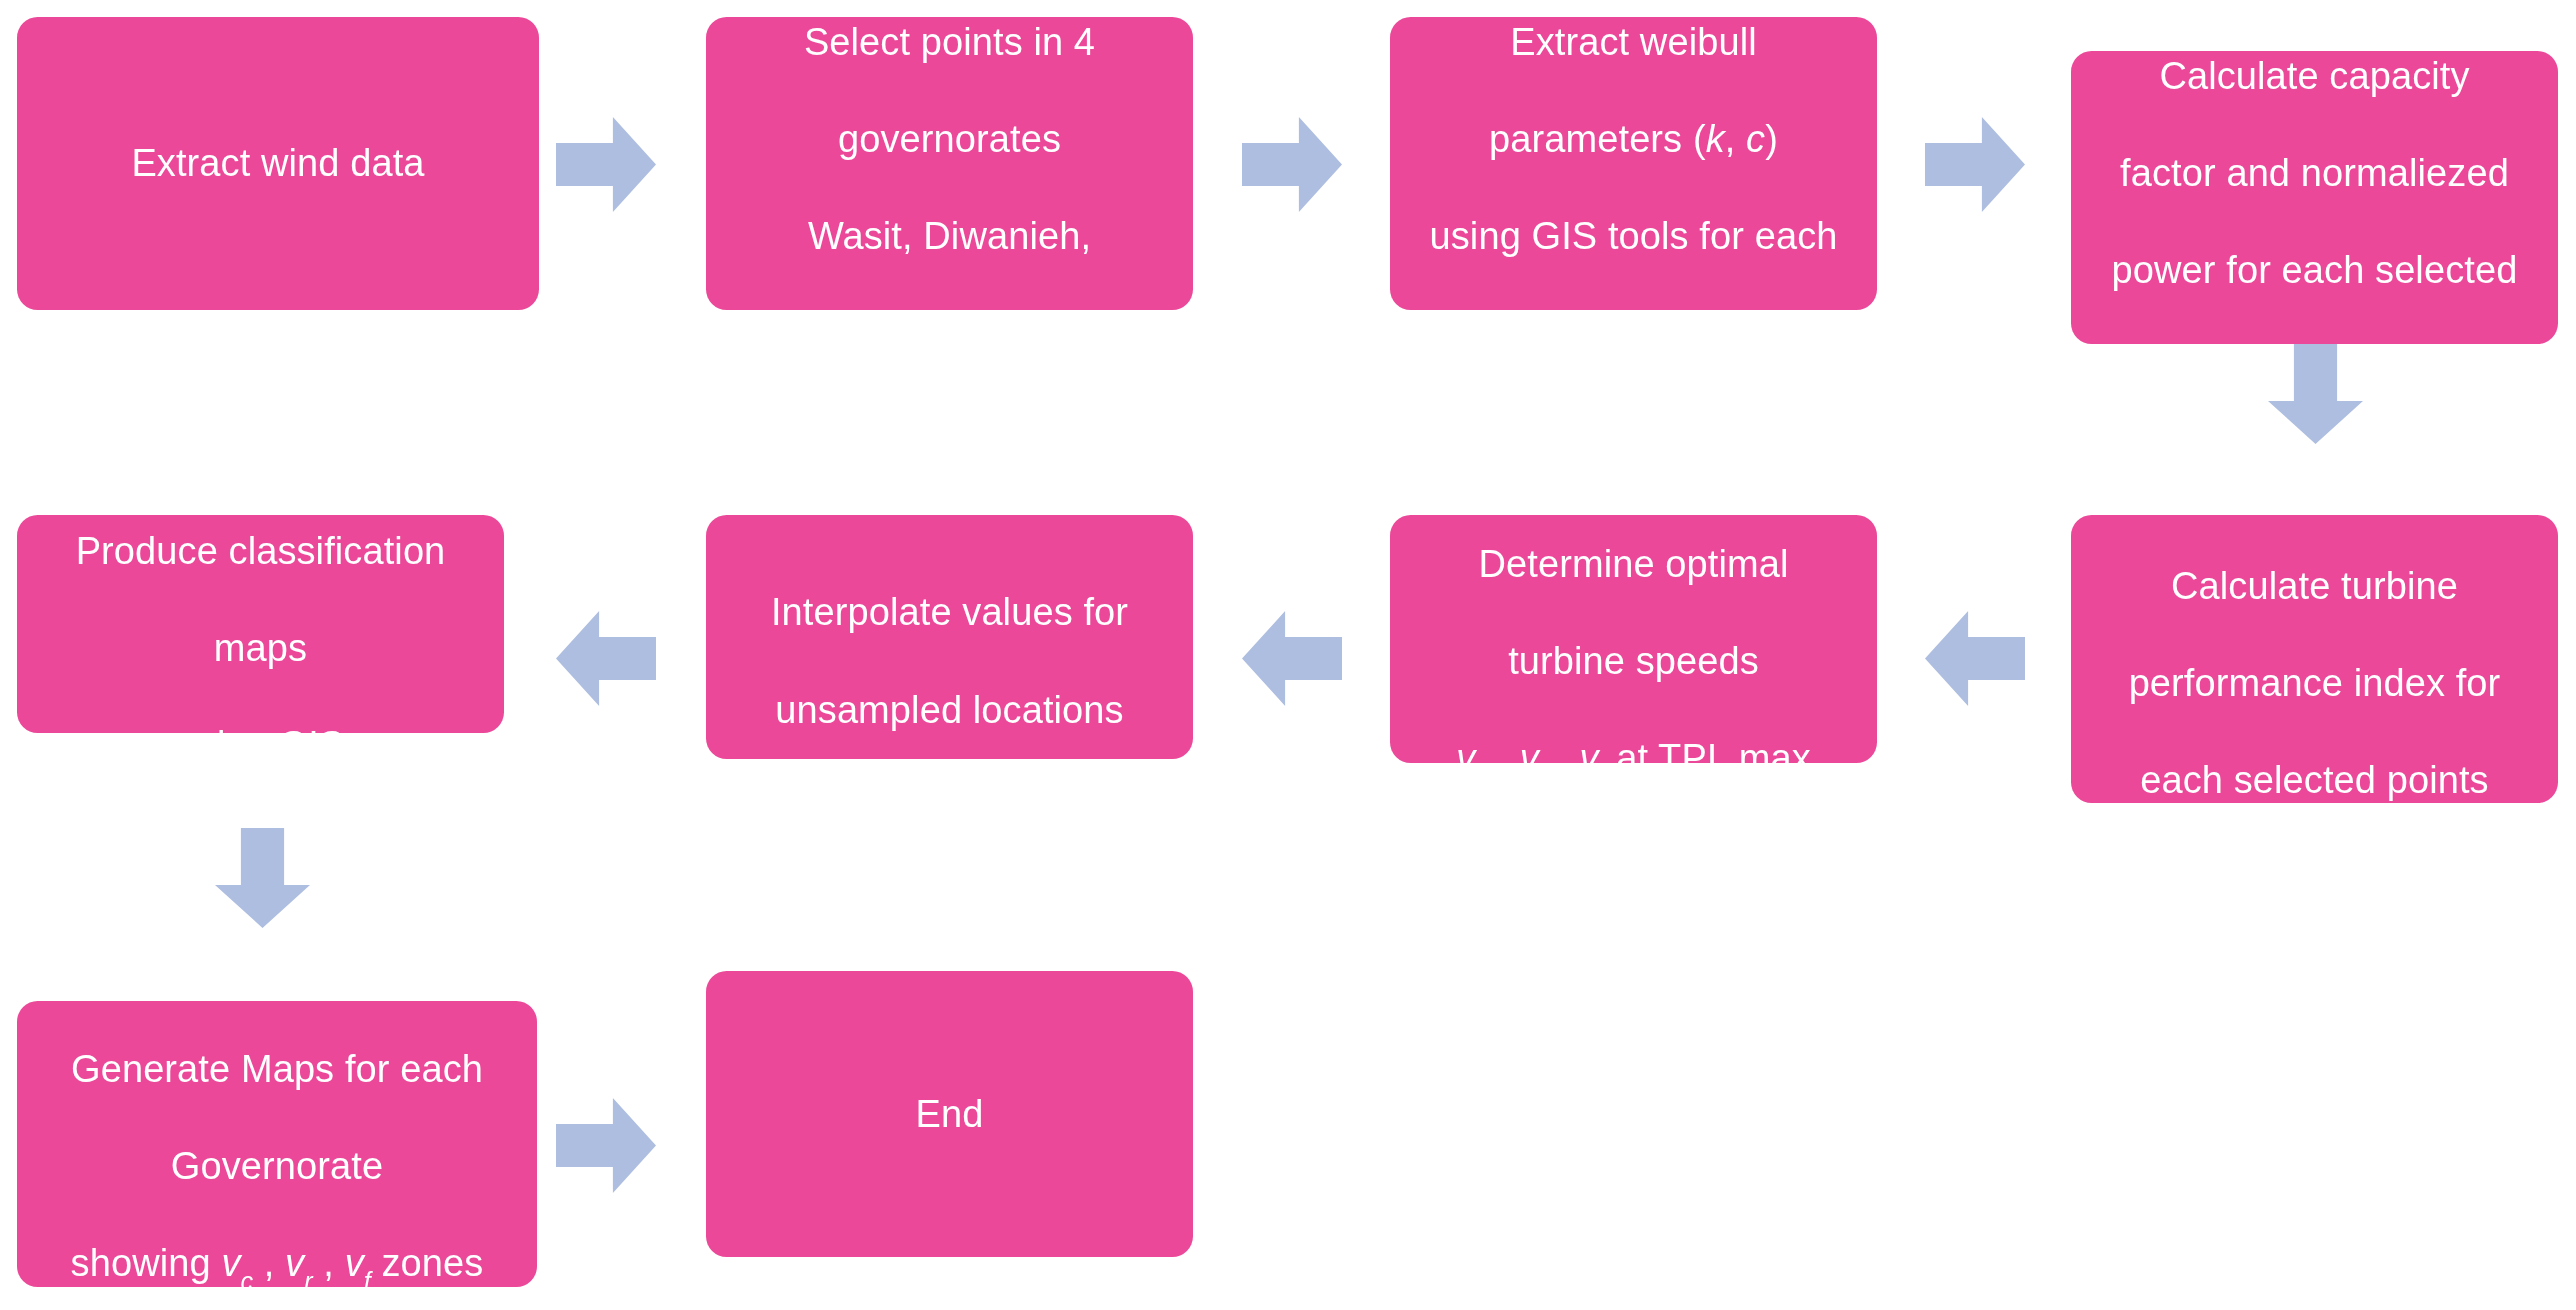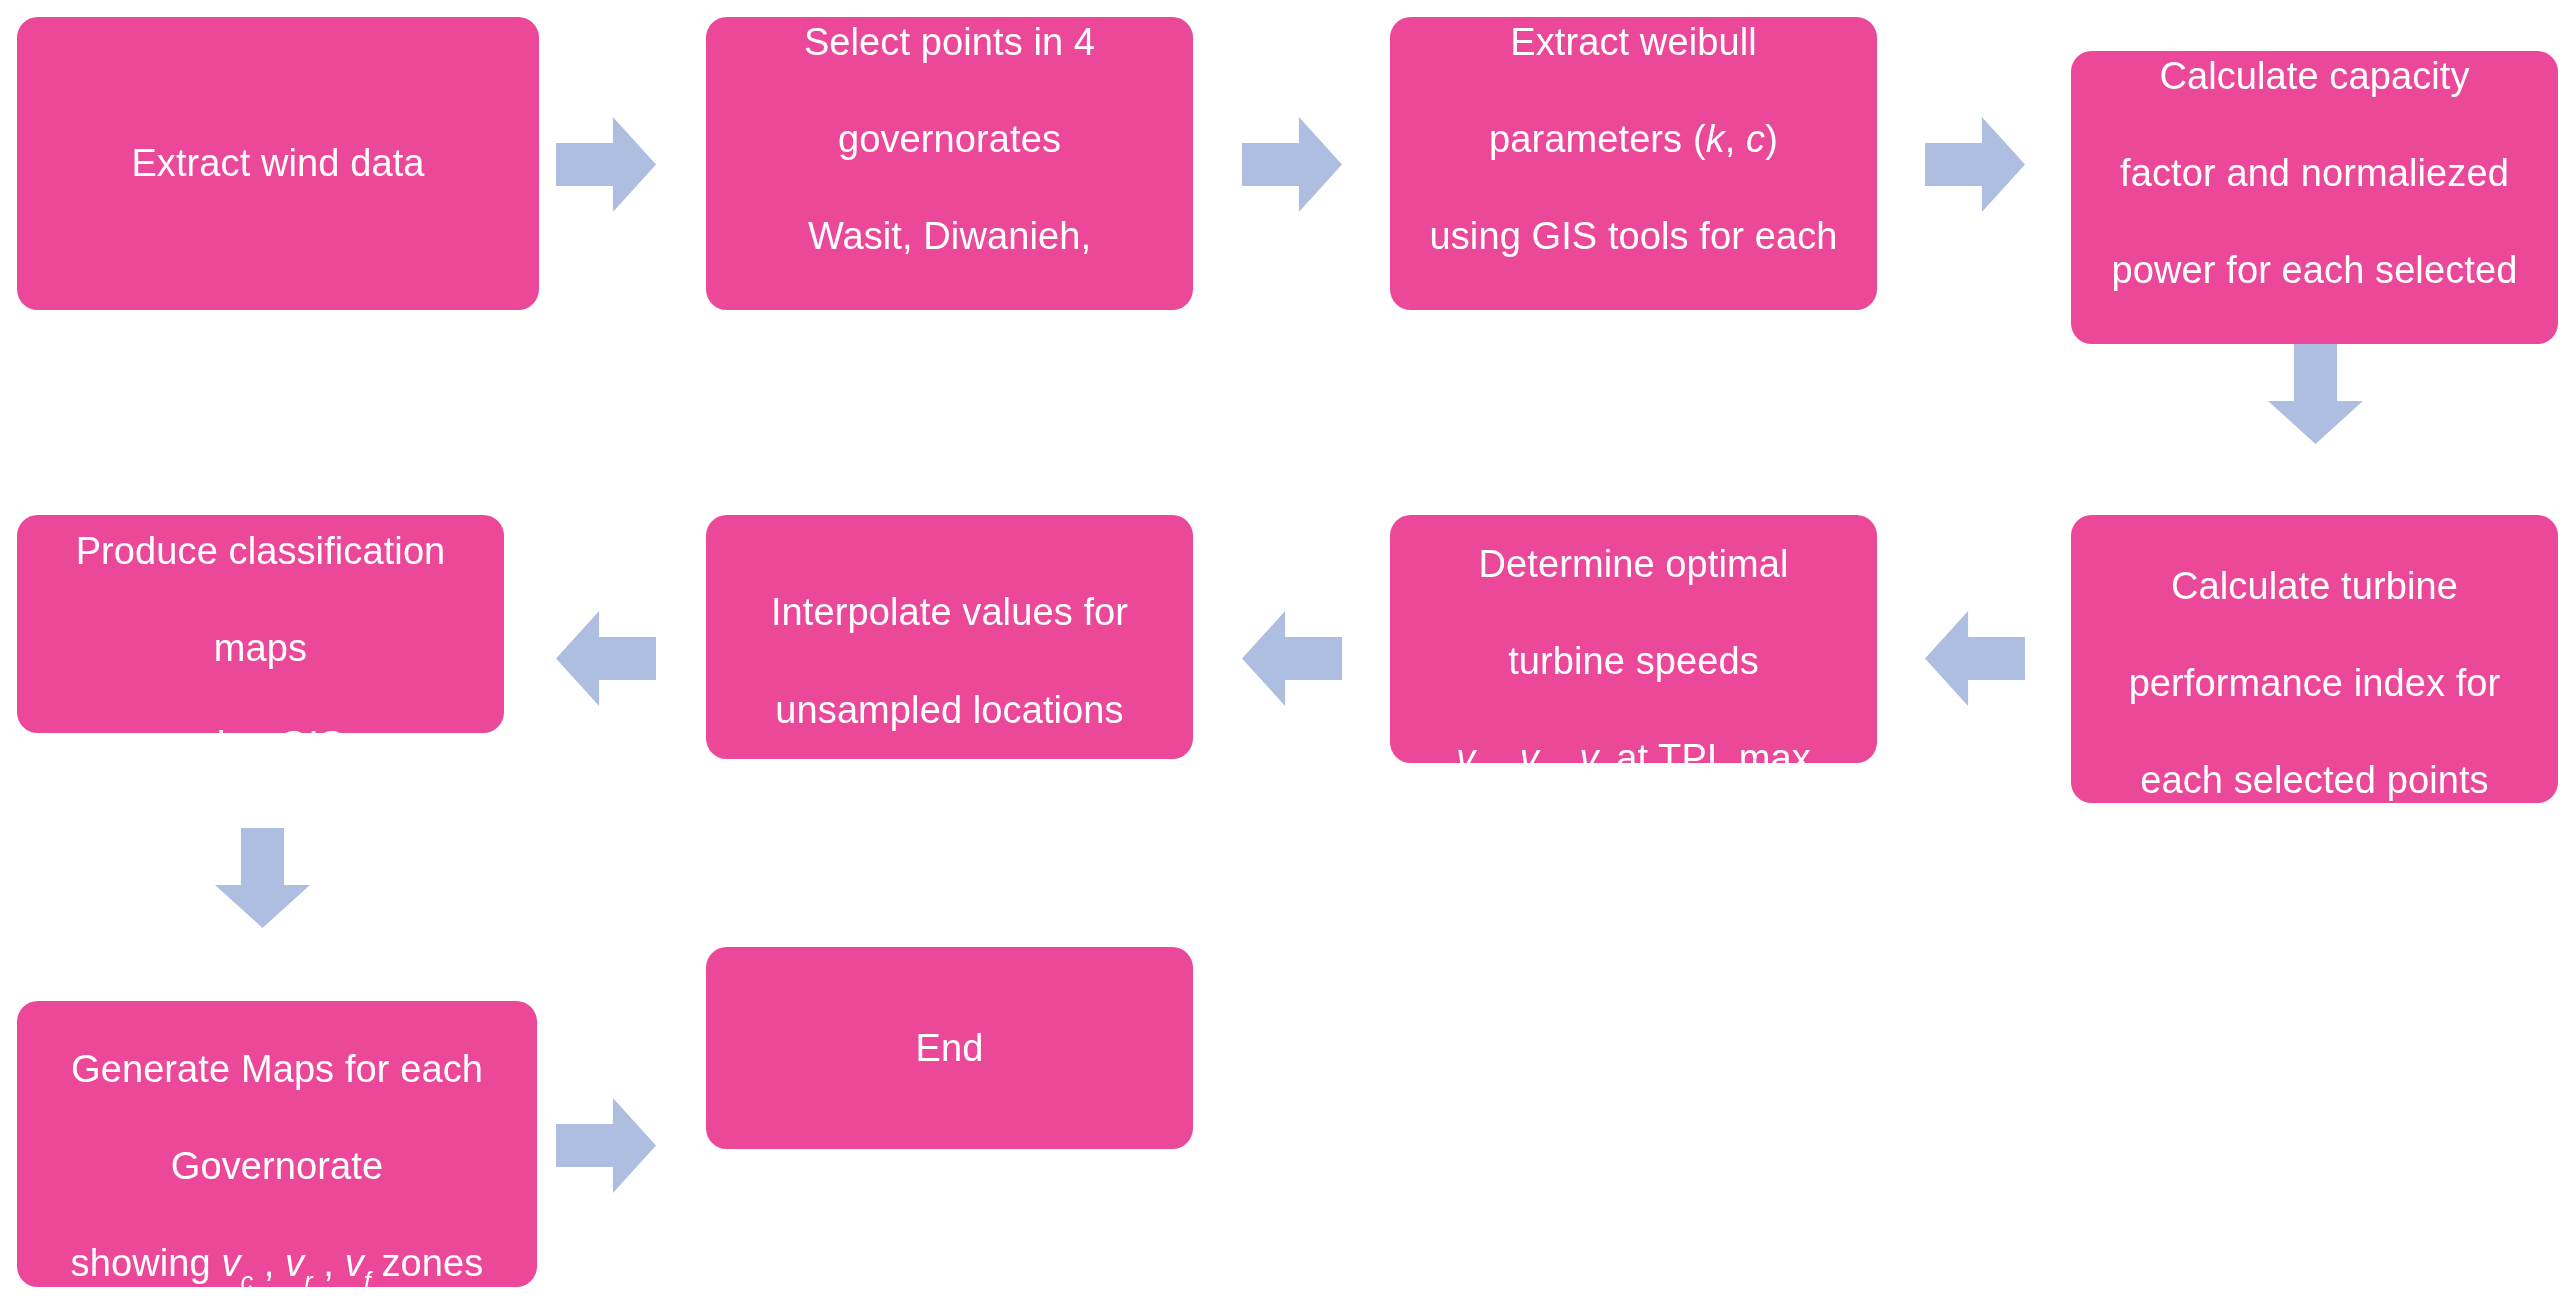--- a/index.html
+++ b/index.html
@@ -176,18 +176,18 @@
       <span>showing </span><span class="it">v</span><span class="sub">c</span><span> , </span><span class="it">v</span><span class="sub">r</span><span> , </span><span class="it">v</span><span class="sub">f</span><span> zones</span>
     </div>
   </div>
 
   <div class="arrow" style="left:556px; top:1098px; width:100px; height:95px;">
     <svg viewBox="0 0 116 110" preserveAspectRatio="none">
       <polygon points="0,30 66,30 66,0 116,55 66,110 66,80 0,80" fill="#aebee0"></polygon>
     </svg>
   </div>
 
-  <div class="node" style="left:706px; top:947px; width:487px; height:202px;">
+  <div class="node" style="left:706px; top:971px; width:487px; height:286px;">
     <div class="node-label">End</div>
   </div>
 
 </div>
 
 
 </body></html>

